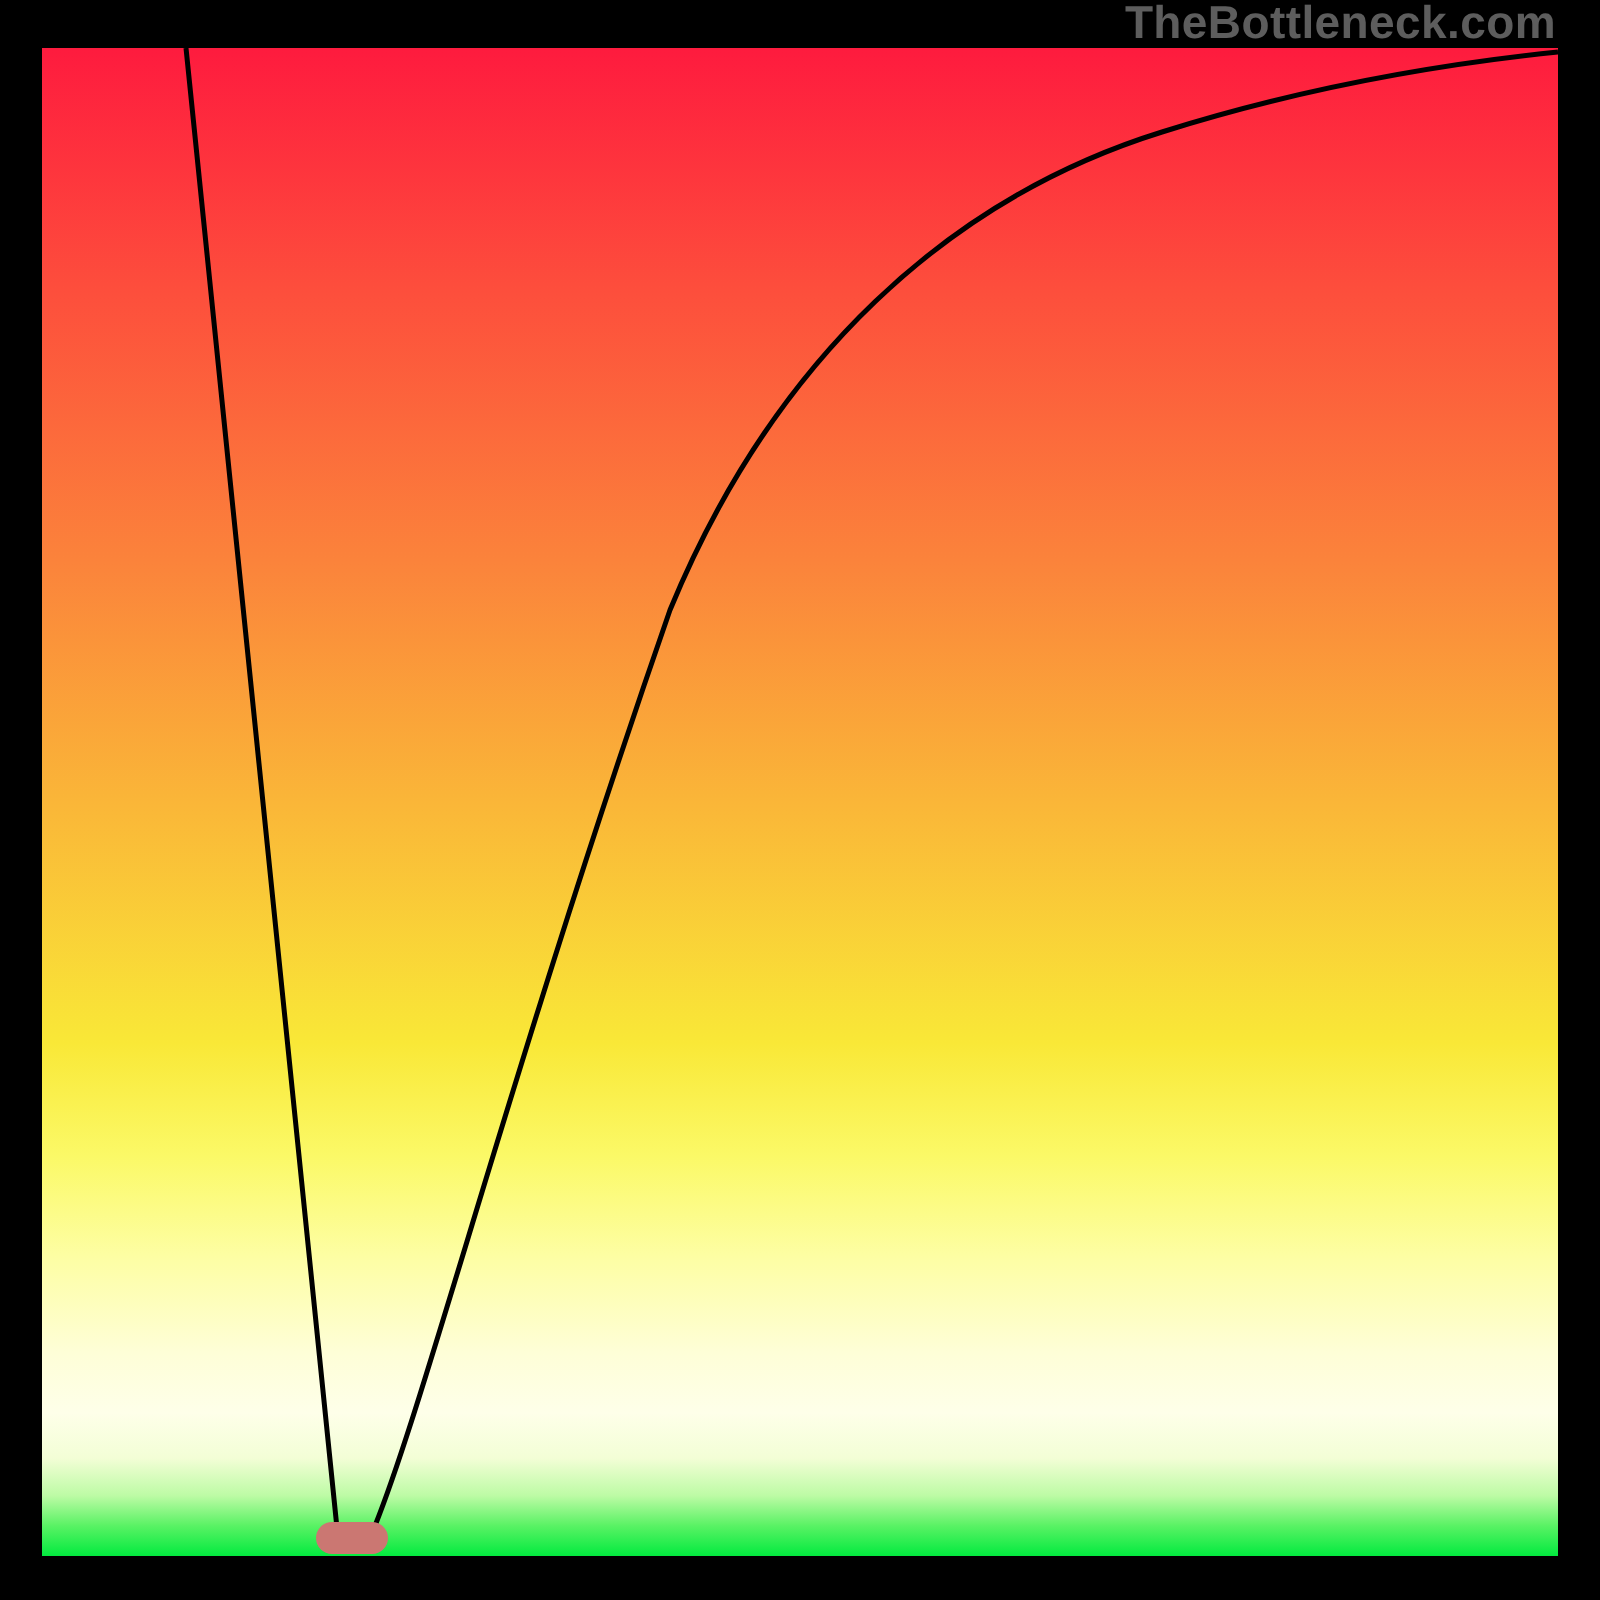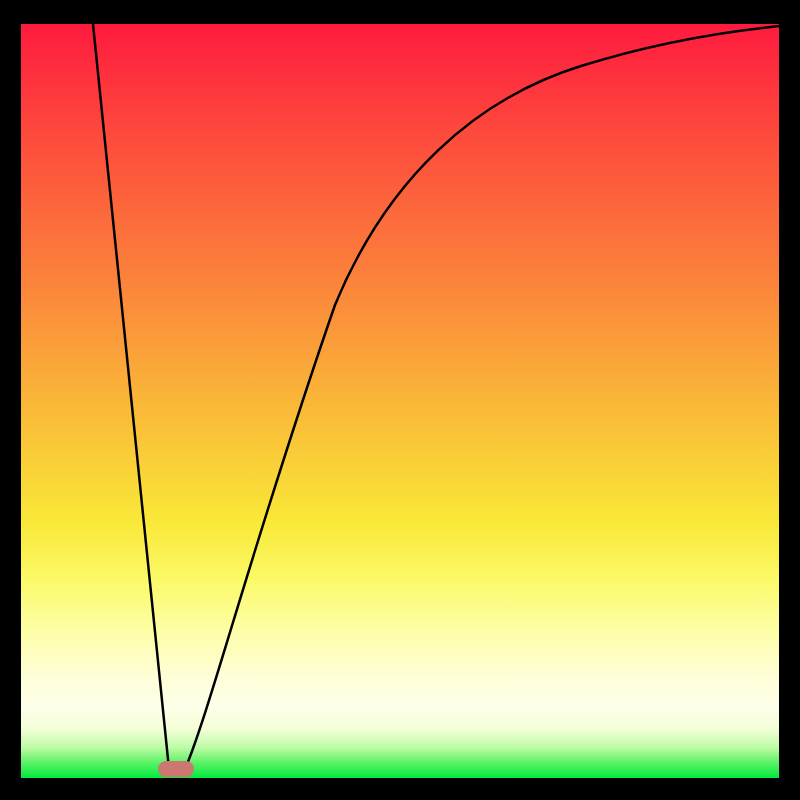--- a/index.html
+++ b/index.html
@@ -53,20 +53,21 @@
     border-radius: 8px;
     background: #cb7772;
     z-index: 6;
   }
 </style>
 </head>
 <body>
 
 <div class="frame">
 
+  <div class="watermark">TheBottleneck.com</div>
 
   <div class="plot-area">
 
     <svg width="758" height="754" style="position:absolute;left:0;top:0;z-index:1">
       <defs>
         <linearGradient id="bg-grad" x1="0" y1="0" x2="0" y2="1">
             <stop offset="0%" stop-color="#fe1b3e"></stop>
             <stop offset="16%" stop-color="#fd4e3c"></stop>
             <stop offset="34%" stop-color="#fb833b"></stop>
             <stop offset="50%" stop-color="#fab638"></stop>

